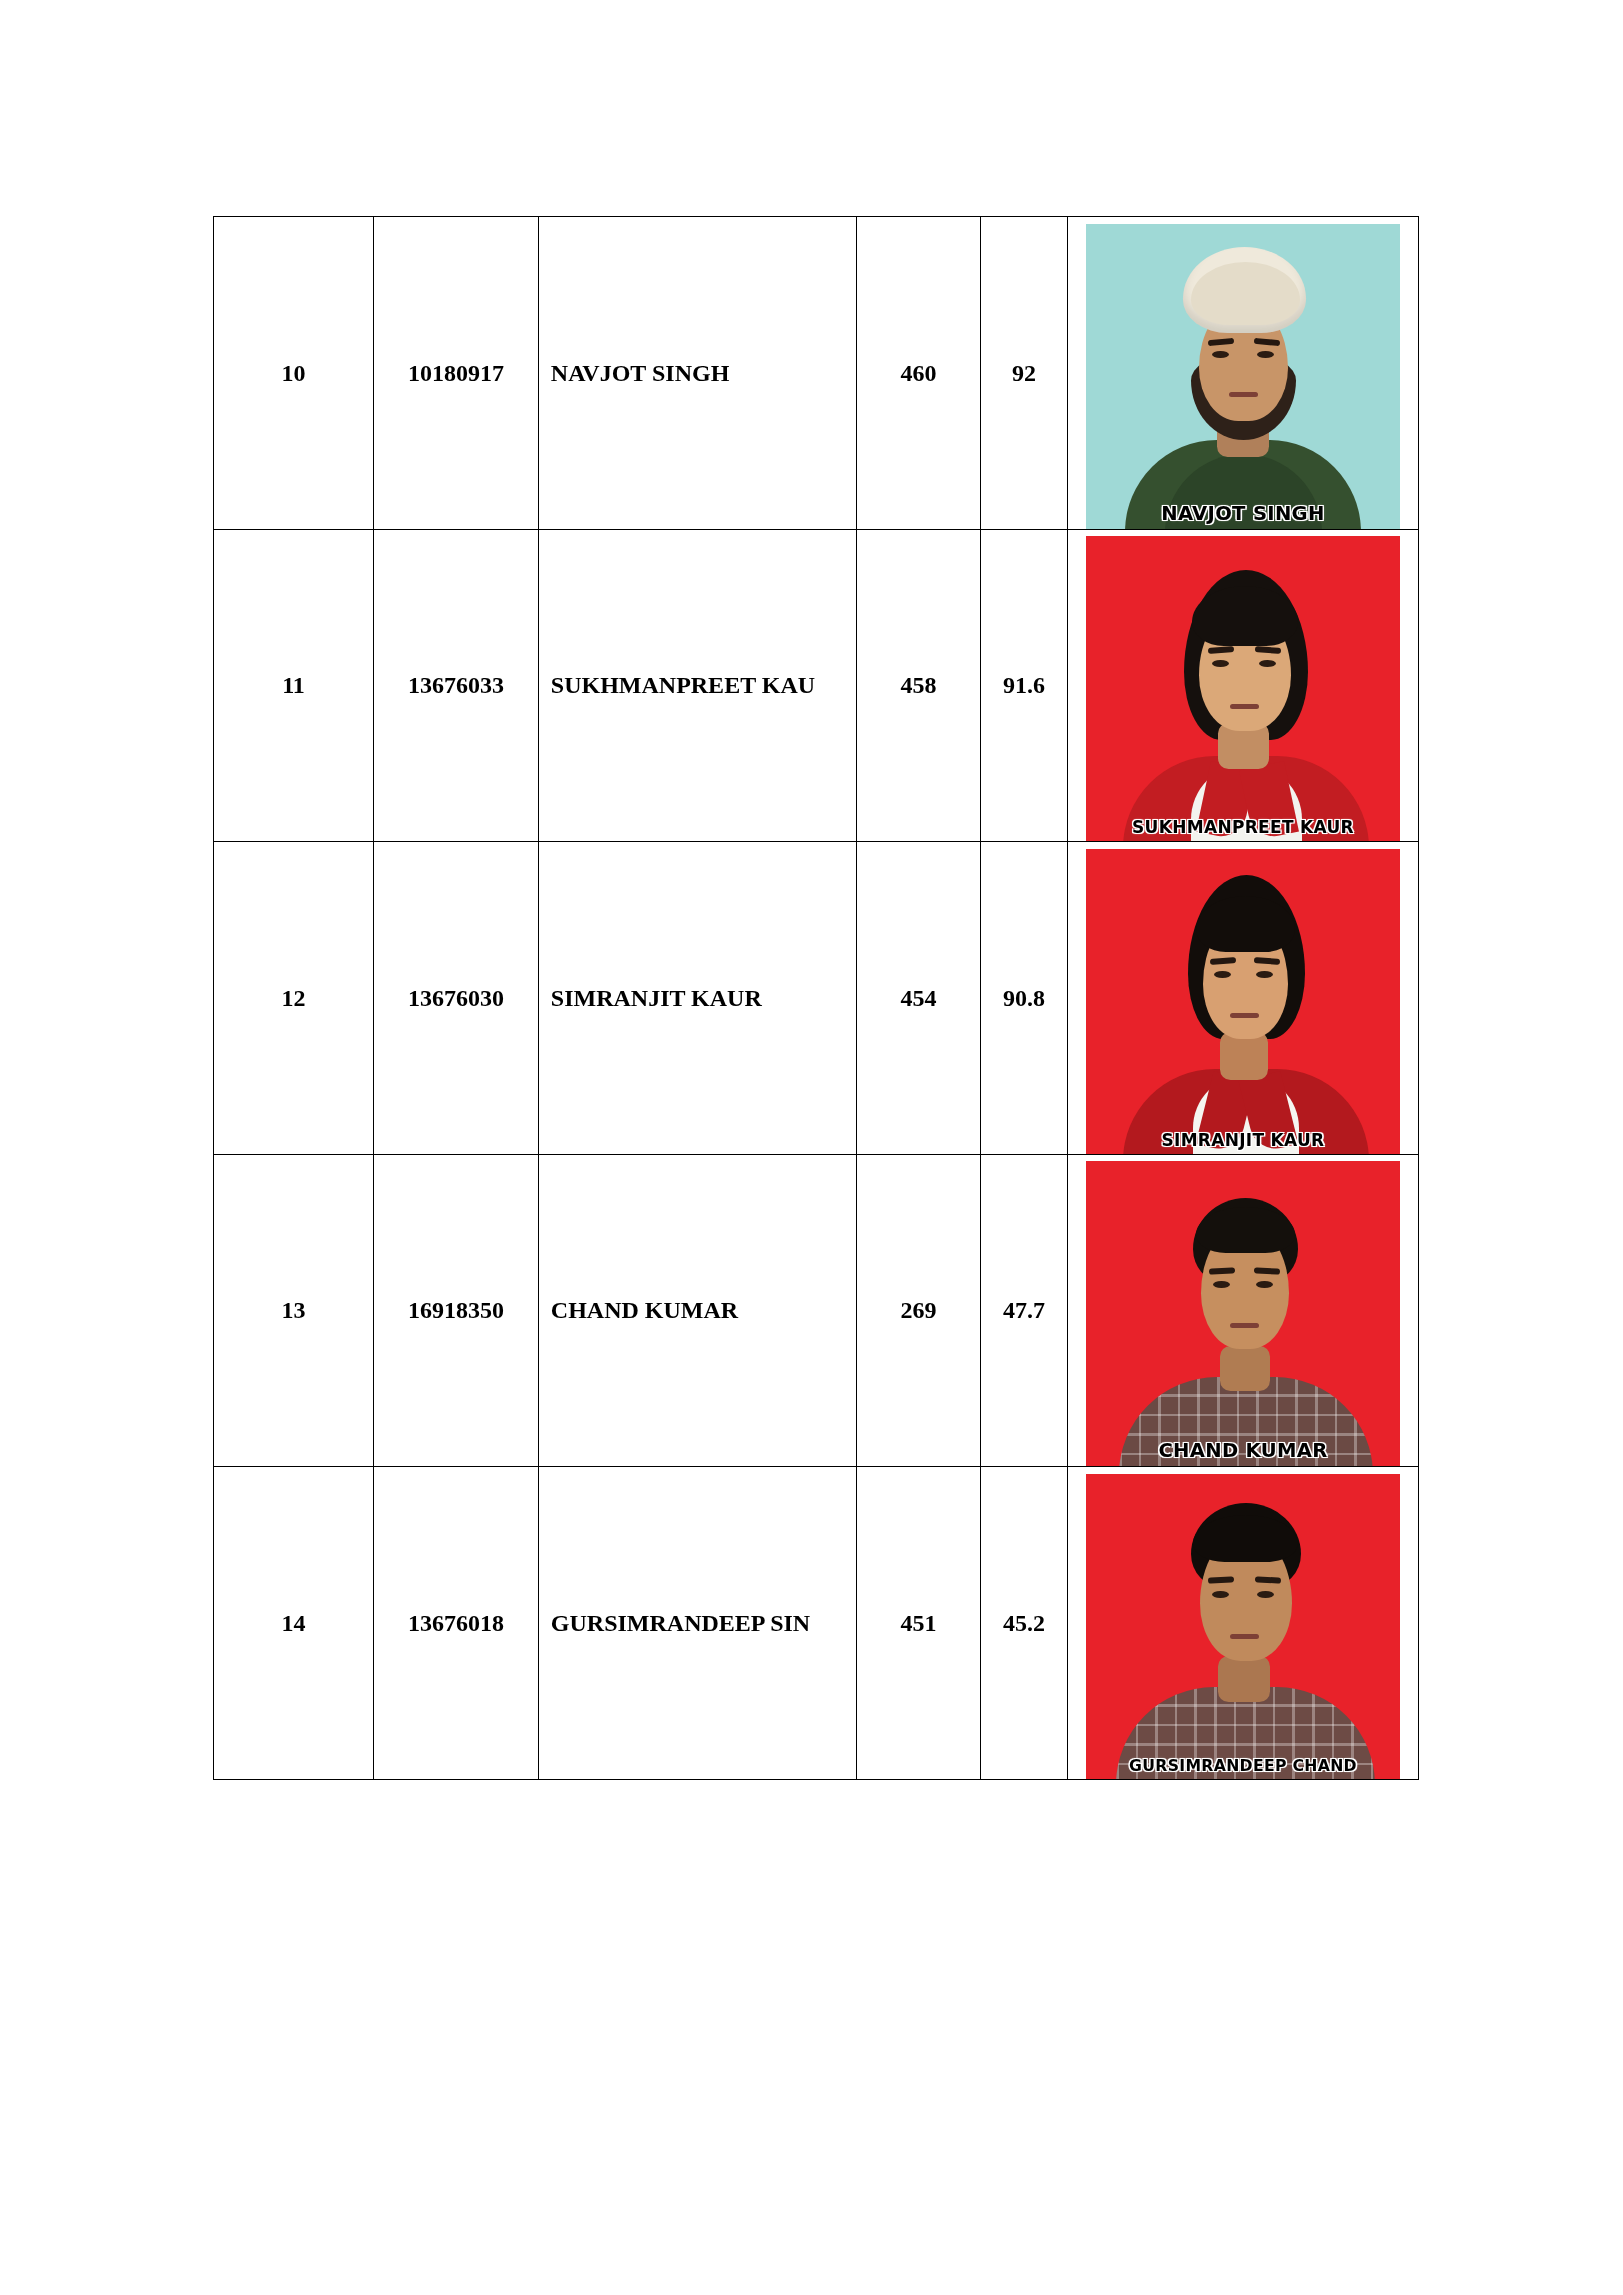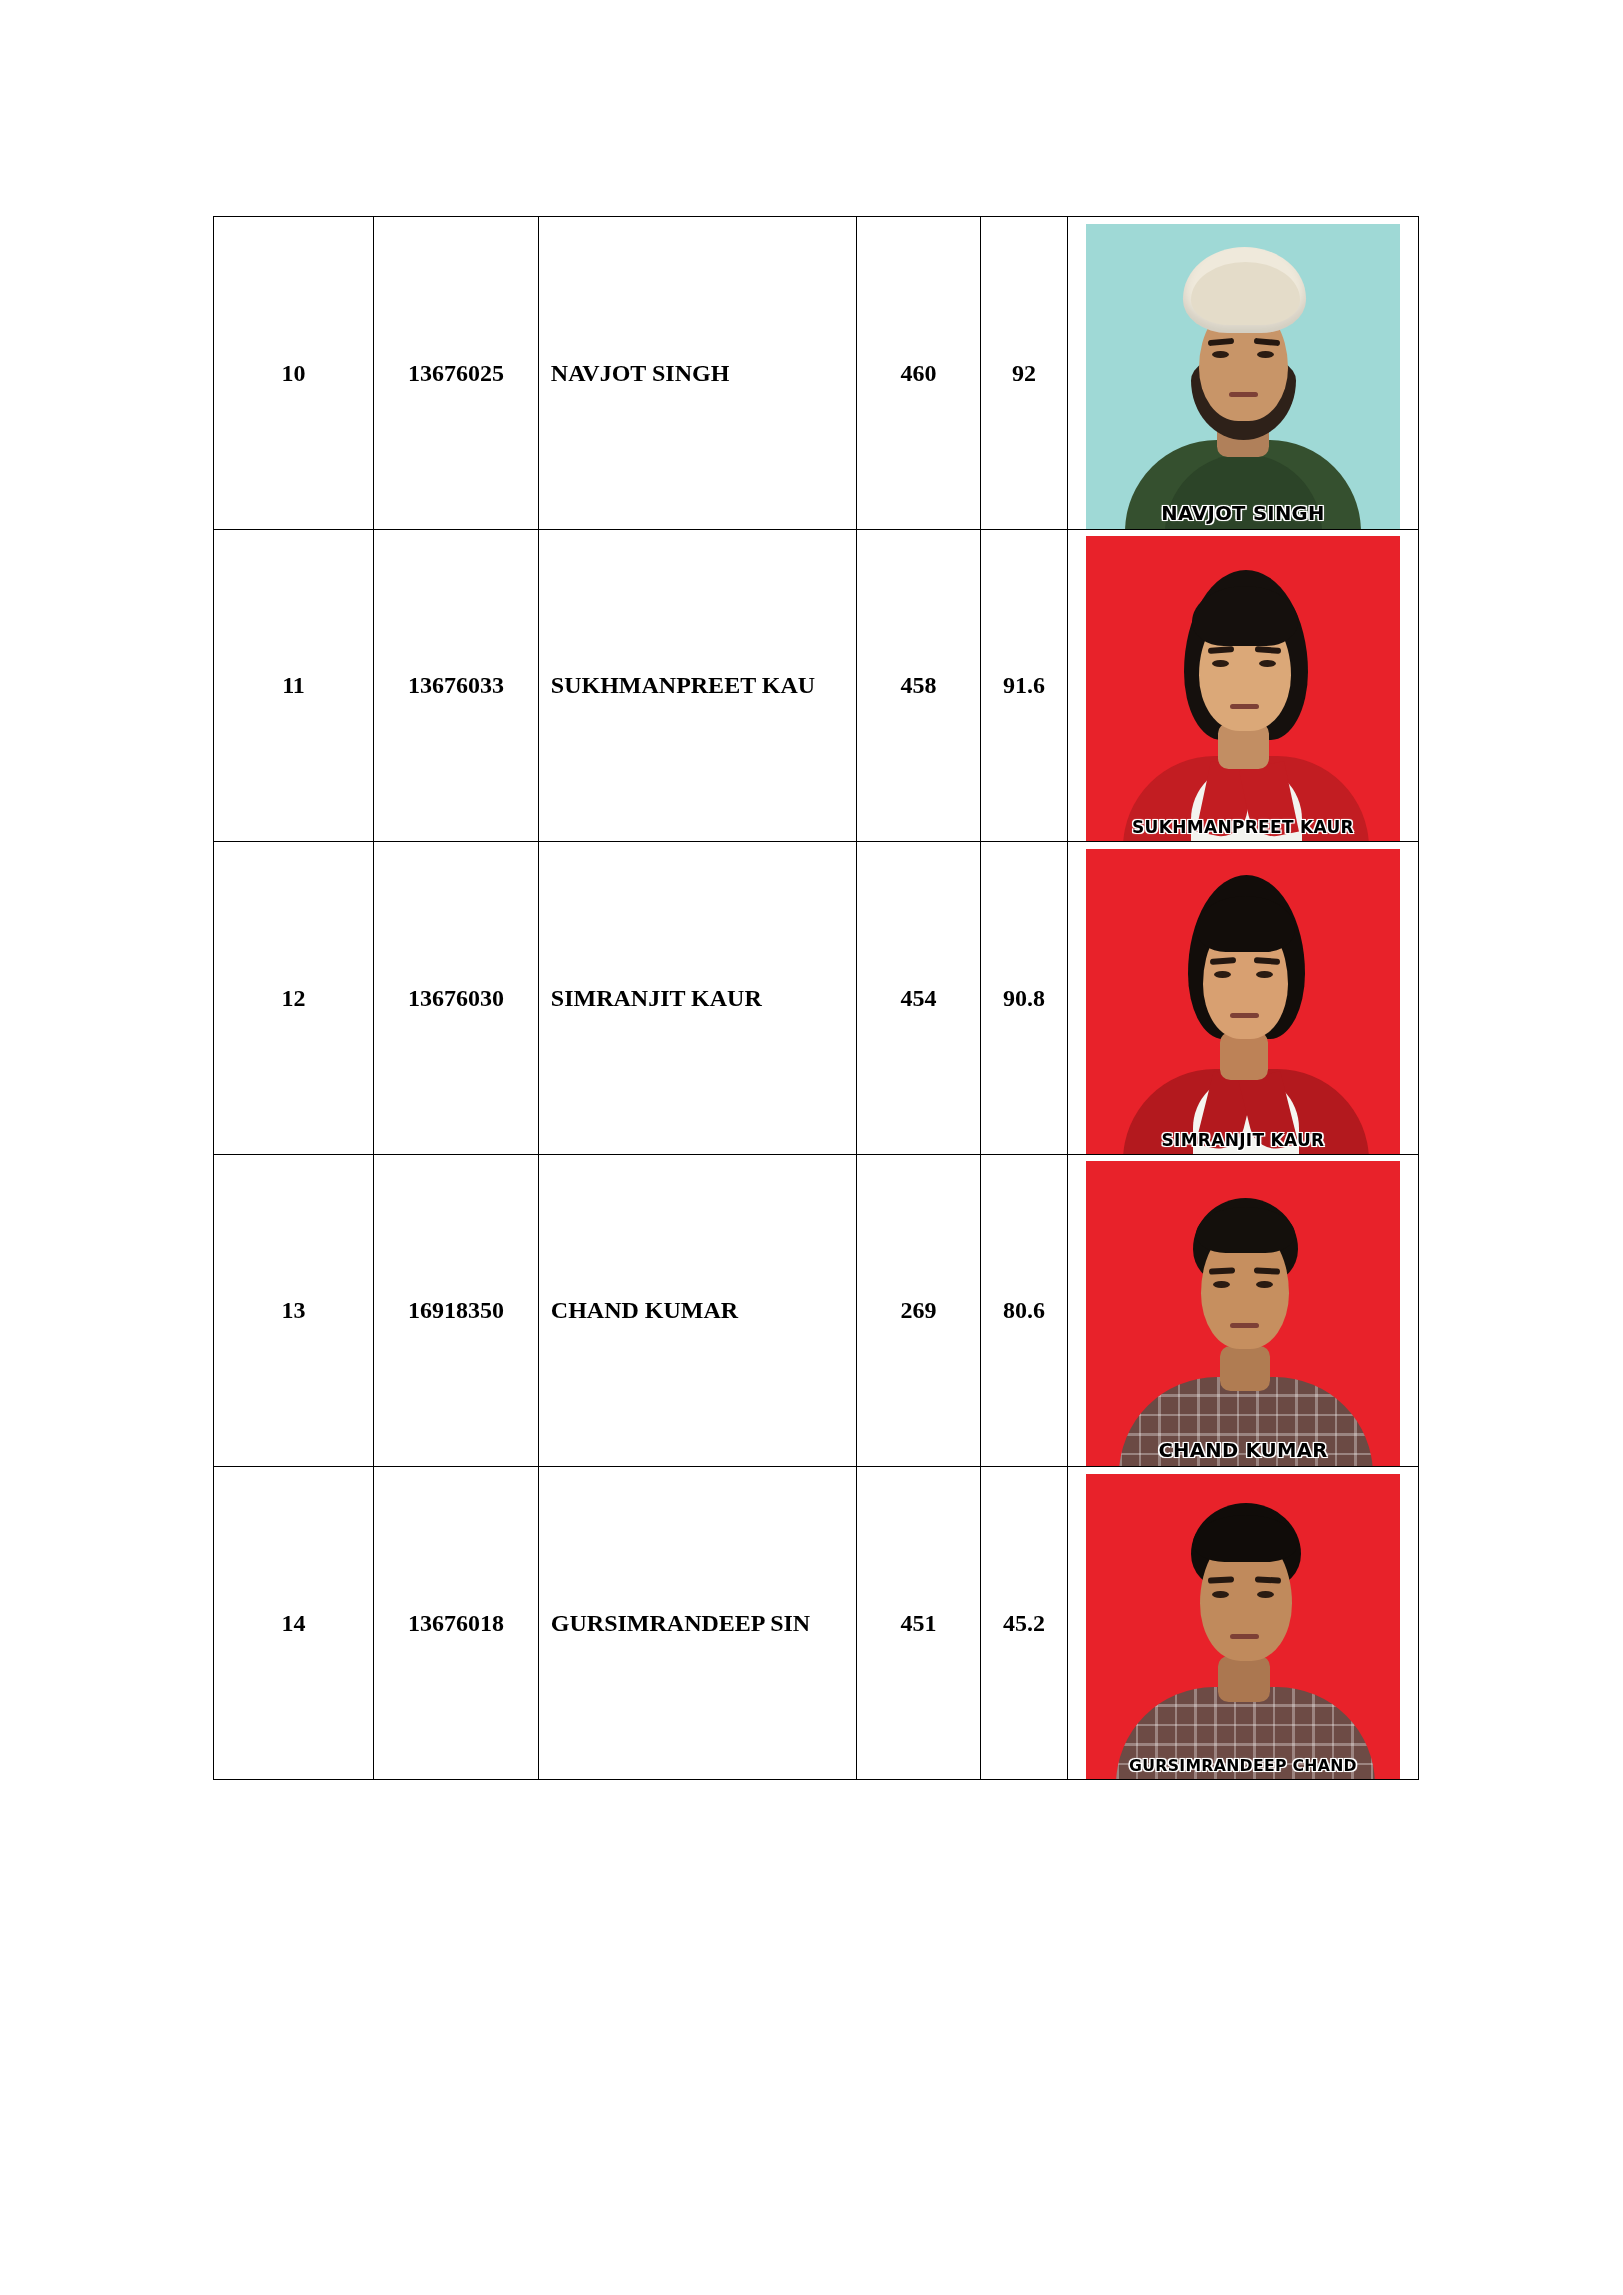--- a/index.html
+++ b/index.html
@@ -154,21 +154,21 @@
 <div class="page">
 
   <table class="results-table">
     <tbody>
 
       <tr class="row">
         <td class="col-sn">
           <div class="cell-text center">10</div>
         </td>
         <td class="col-roll">
-          <div class="cell-text center">13676025</div>
+          <div class="cell-text center">10180917</div>
         </td>
         <td class="col-name">
           <div class="cell-text left">NAVJOT SINGH</div>
         </td>
         <td class="col-marks">
           <div class="cell-text center">460</div>
         </td>
         <td class="col-perc">
           <div class="cell-text center">92</div>
         </td>
@@ -283,21 +283,21 @@
         <td class="col-roll">
           <div class="cell-text center">16918350</div>
         </td>
         <td class="col-name">
           <div class="cell-text left">CHAND KUMAR</div>
         </td>
         <td class="col-marks">
           <div class="cell-text center">269</div>
         </td>
         <td class="col-perc">
-          <div class="cell-text center">80.6</div>
+          <div class="cell-text center">47.7</div>
         </td>
         <td class="col-photo photo-cell">
           <div class="photo-wrap">
             <div class="photo-bg" style="background:#e8222a"></div>
             <div class="torso" style="left:33px; top:216px; width:254px; height:98px; background:#6b4a44;"></div>
             <div class="plaid" style="left:33px; top:216px; width:254px; height:98px; border-radius:98px 98px 0 0;"></div>
             <div class="neck" style="left:134px; top:185px; width:50px; height:45px; background:#b07c52;"></div>
             <div class="hair" style="left:107px; top:37px; width:105px; height:85px; background:#14100c;"></div>
             <div class="face" style="left:115px; top:64px; width:88px; height:124px; background:#c68f5f;"></div>
             <div class="hair" style="left:110px; top:46px; width:99px; height:46px; background:#14100c;"></div>

